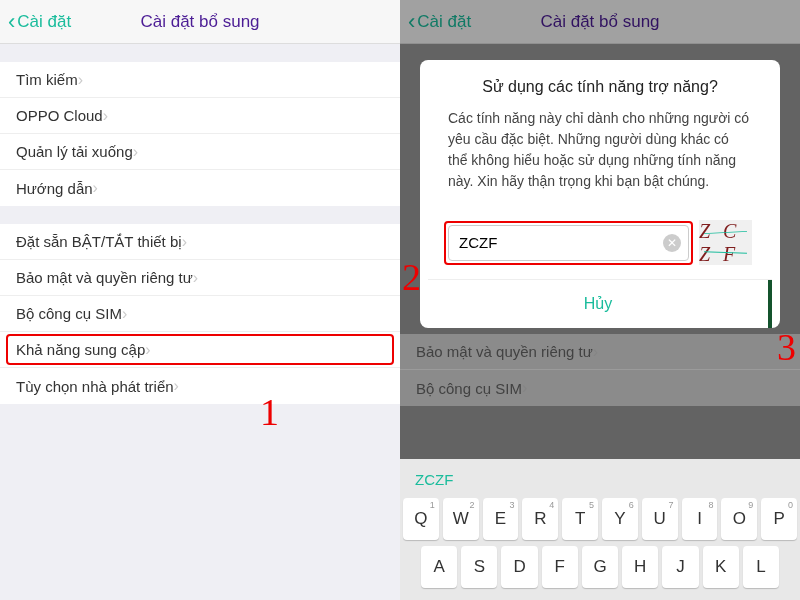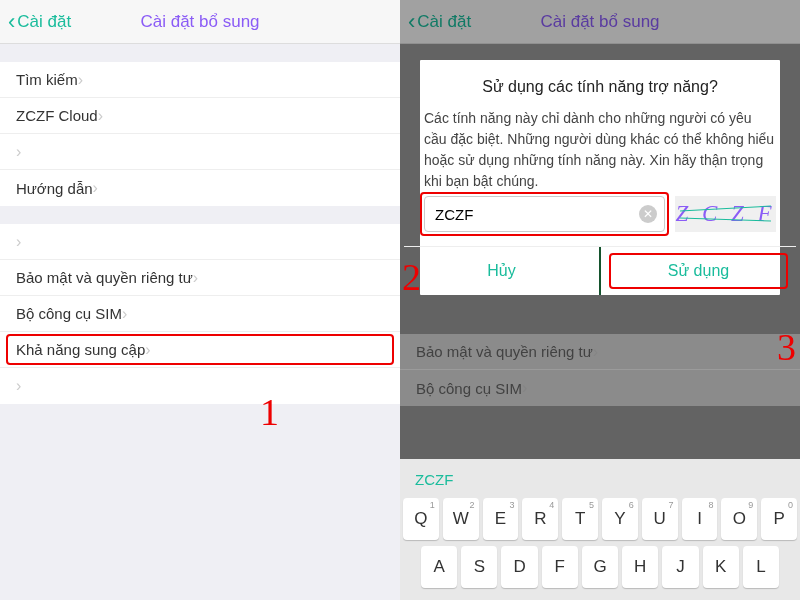--- a/index.html
+++ b/index.html
@@ -2,41 +2,41 @@
 <html><head>
 <meta charset="utf-8">
 <style>
 *{margin:0;padding:0;box-sizing:border-box;font-family:-apple-system,Helvetica,Arial,sans-serif}
 body{width:800px;height:600px;display:flex;background:#888;overflow:hidden}
 .screen{width:400px;height:600px;background:#efeff4;position:relative;overflow:hidden}
 .screen.right{background:#999}
 .header{height:44px;background:#f7f7f7;border-bottom:1px solid #ddd;display:flex;align-items:center;position:relative}
 .back{color:#1abc9c;font-size:17px;padding-left:8px;display:flex;align-items:center}
 .back .chev{font-size:22px;margin-right:2px}
-.title{position:absolute;left:0;right:0;text-align:center;font-size:17px;color:#8b5cf6;pointer-events:none}
+.title{position:absolute;left:0;right:0;text-align:center;font-size:17px;color:#4c1d95;pointer-events:none}
 .group{background:#fff;margin-top:18px}
 .row{height:36px;display:flex;align-items:center;justify-content:flex-start;padding:0 16px;border-bottom:1px solid #eee;font-size:15px;color:#333;position:relative}
 .row:last-child{border-bottom:none}
 .row .chev{color:#ccc;font-size:16px}
 .redbox{position:absolute;border:2px solid #e00;border-radius:4px;pointer-events:none}
 .num{position:absolute;color:#e00;font-size:38px;font-weight:500;font-family:Georgia,serif}
 .overlay{position:absolute;top:0;left:0;right:0;bottom:0;background:rgba(0,0,0,.35)}
-.dialog{position:absolute;top:60px;left:20px;right:20px;background:#fff;border-radius:1px;padding:18px 4px 0}
+.dialog{position:absolute;top:60px;left:20px;right:20px;background:#fff;border-radius:8px;padding:18px 28px 0}
 .dtitle{text-align:center;font-size:16px;font-weight:500;color:#222;margin-bottom:12px}
-.dtext{font-size:14px;color:#444;line-height:1.5;margin-bottom:4px}
+.dtext{font-size:14px;color:#444;line-height:1.5;margin-bottom:28px}
 .captcha-row{display:flex;align-items:center;gap:10px;margin-bottom:14px}
 .captcha-input{flex:1;border:1px solid #ccc;border-radius:4px;height:36px;padding:0 30px 0 10px;font-size:15px;position:relative}
 .clear-btn{position:absolute;right:8px;top:50%;transform:translateY(-50%);width:18px;height:18px;background:#ccc;border-radius:50%;color:#fff;font-size:12px;display:flex;align-items:center;justify-content:center}
-.captcha-img{width:120px;height:36px;background:#f0f0f0;position:relative;display:flex;align-items:center;justify-content:center;font-family:cursive;font-size:23px;color:#8b5cf6;letter-spacing:4px;font-style:italic}
+.captcha-img{width:120px;height:45px;background:#f0f0f0;position:relative;display:flex;align-items:center;justify-content:center;font-family:cursive;font-size:20px;color:#7f1d1d;letter-spacing:4px;font-style:italic}
 .captcha-img::before,.captcha-img::after{content:'';position:absolute;left:5px;right:5px;height:1px;background:#1abc9c}
 .captcha-img::before{top:12px;transform:rotate(-3deg)}
 .captcha-img::after{bottom:12px;transform:rotate(2deg)}
 .dbuttons{display:flex;border-top:1px solid #eee;margin:0 -20px}
 .dbtn{flex:1;height:48px;display:flex;align-items:center;justify-content:center;color:#1abc9c;font-size:16px}
-.dbtn:first-child{border-right:2px solid #14532d}
+.dbtn:first-child{border-right:4px solid #14532d}
 .bg-rows{position:absolute;top:44px;left:0;right:0}
 .bg-rows .row{background:rgba(255,255,255,.6);color:#666}
 .keyboard{position:absolute;bottom:0;left:0;right:0;background:#e8e8e8;padding:6px 3px}
 .kb-suggest{color:#1abc9c;font-size:15px;padding:6px 12px 10px}
 .kb-row{display:flex;gap:4px;margin-bottom:6px;justify-content:center}
 .key{flex:1;height:42px;background:#fff;border-radius:4px;display:flex;align-items:center;justify-content:center;font-size:17px;color:#333;box-shadow:0 1px 1px rgba(0,0,0,.2);position:relative}
 .key .sup{position:absolute;top:2px;right:4px;font-size:9px;color:#999}
 .toggle{width:44px;height:26px;background:#ddd;border-radius:13px;position:relative}
 .toggle::after{content:'';position:absolute;width:22px;height:22px;background:#fff;border-radius:50%;top:2px;left:2px;box-shadow:0 1px 2px rgba(0,0,0,.3)}
 </style>
@@ -50,49 +50,52 @@
       <span>Cài đặt</span>
     </div>
     <div class="title">Cài đặt bổ sung</div>
   </div>
   <div class="group">
     <div class="row">
         <span>Tìm kiếm</span>
         <span class="chev">›</span>
       </div>
     <div class="row">
-        <span>ZCZF Cloud</span>
+        <span>OPPO Cloud</span>
         <span class="chev">›</span>
       </div>
     <div class="row">
+        <span>Quản lý tải xuống</span>
         <span class="chev">›</span>
       </div>
     <div class="row">
         <span>Hướng dẫn</span>
         <span class="chev">›</span>
       </div>
   </div>
   <div class="group">
     <div class="row">
+        <span>Đặt sẵn BẬT/TẮT thiết bị</span>
         <span class="chev">›</span>
       </div>
     <div class="row">
         <span>Bảo mật và quyền riêng tư</span>
         <span class="chev">›</span>
       </div>
     <div class="row">
         <span>Bộ công cụ SIM</span>
         <span class="chev">›</span>
       </div>
     <div class="row">
       <span>Khả năng sung cập</span>
         <span class="chev">›</span>
       <div class="redbox" style="left:6px;right:6px;top:2px;bottom:2px"></div>
     </div>
     <div class="row">
+        <span>Tùy chọn nhà phát triển</span>
         <span class="chev">›</span>
       </div>
   </div>
   <div class="num" style="top:390px;left:260px">1</div>
 </div>
 
 <div class="screen right">
   <div class="header">
     <div class="back">
       <span class="chev">‹</span>
@@ -121,24 +124,20 @@
     <div class="captcha-row">
       <div style="flex:1;position:relative">
         <input class="captcha-input" value="ZCZF" style="">
         <div class="clear-btn">✕</div>
         <div class="redbox" style="left:-4px;right:-4px;top:-4px;bottom:-4px"></div>
       </div>
       <div class="captcha-img">Z C Z F</div>
     </div>
     <div class="dbuttons">
       <div class="dbtn">Hủy</div>
-      <div class="dbtn" style="position:relative">
-        <span>Sử dụng</span>
-        <div class="redbox" style="left:8px;right:8px;top:6px;bottom:6px"></div>
-      </div>
     </div>
   </div>
 
   <div class="num" style="top:255px;left:2px">2</div>
   <div class="num" style="top:325px;right:4px">3</div>
 
   <div class="keyboard">
     <div class="kb-suggest">ZCZF</div>
     <div class="kb-row" id="kbr1">
         <div class="key"><span class="sup">1</span>Q</div>

